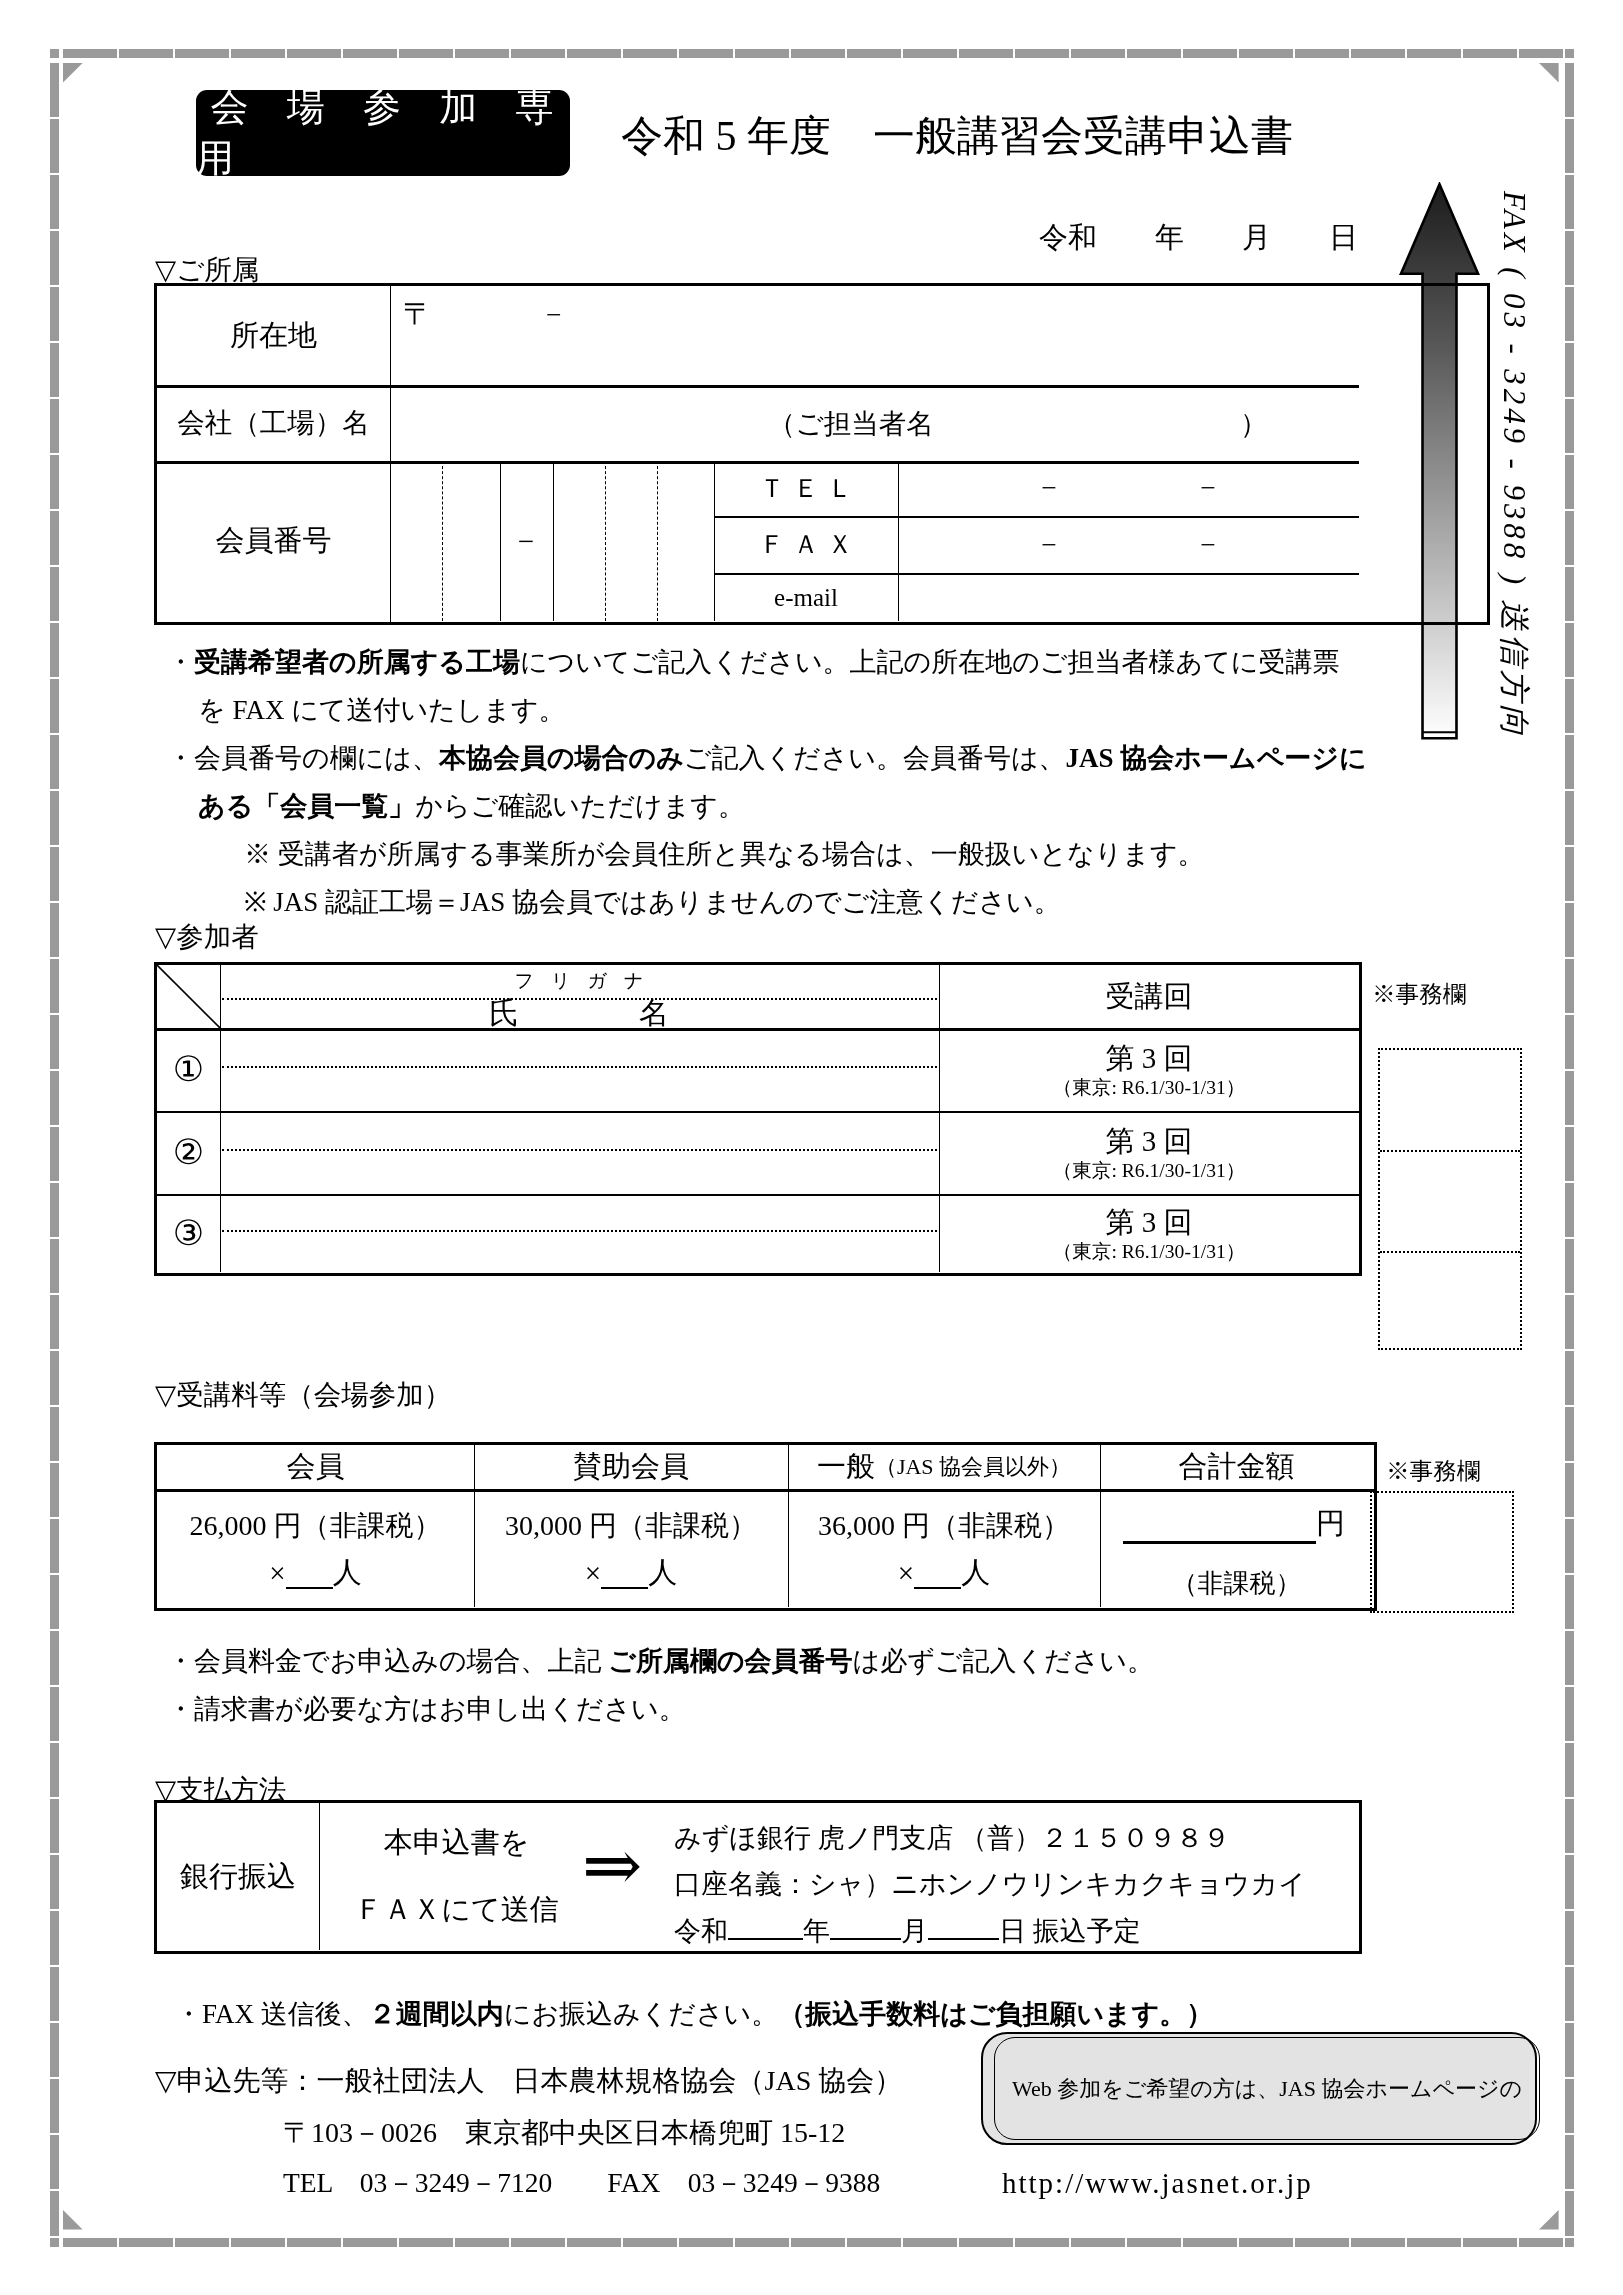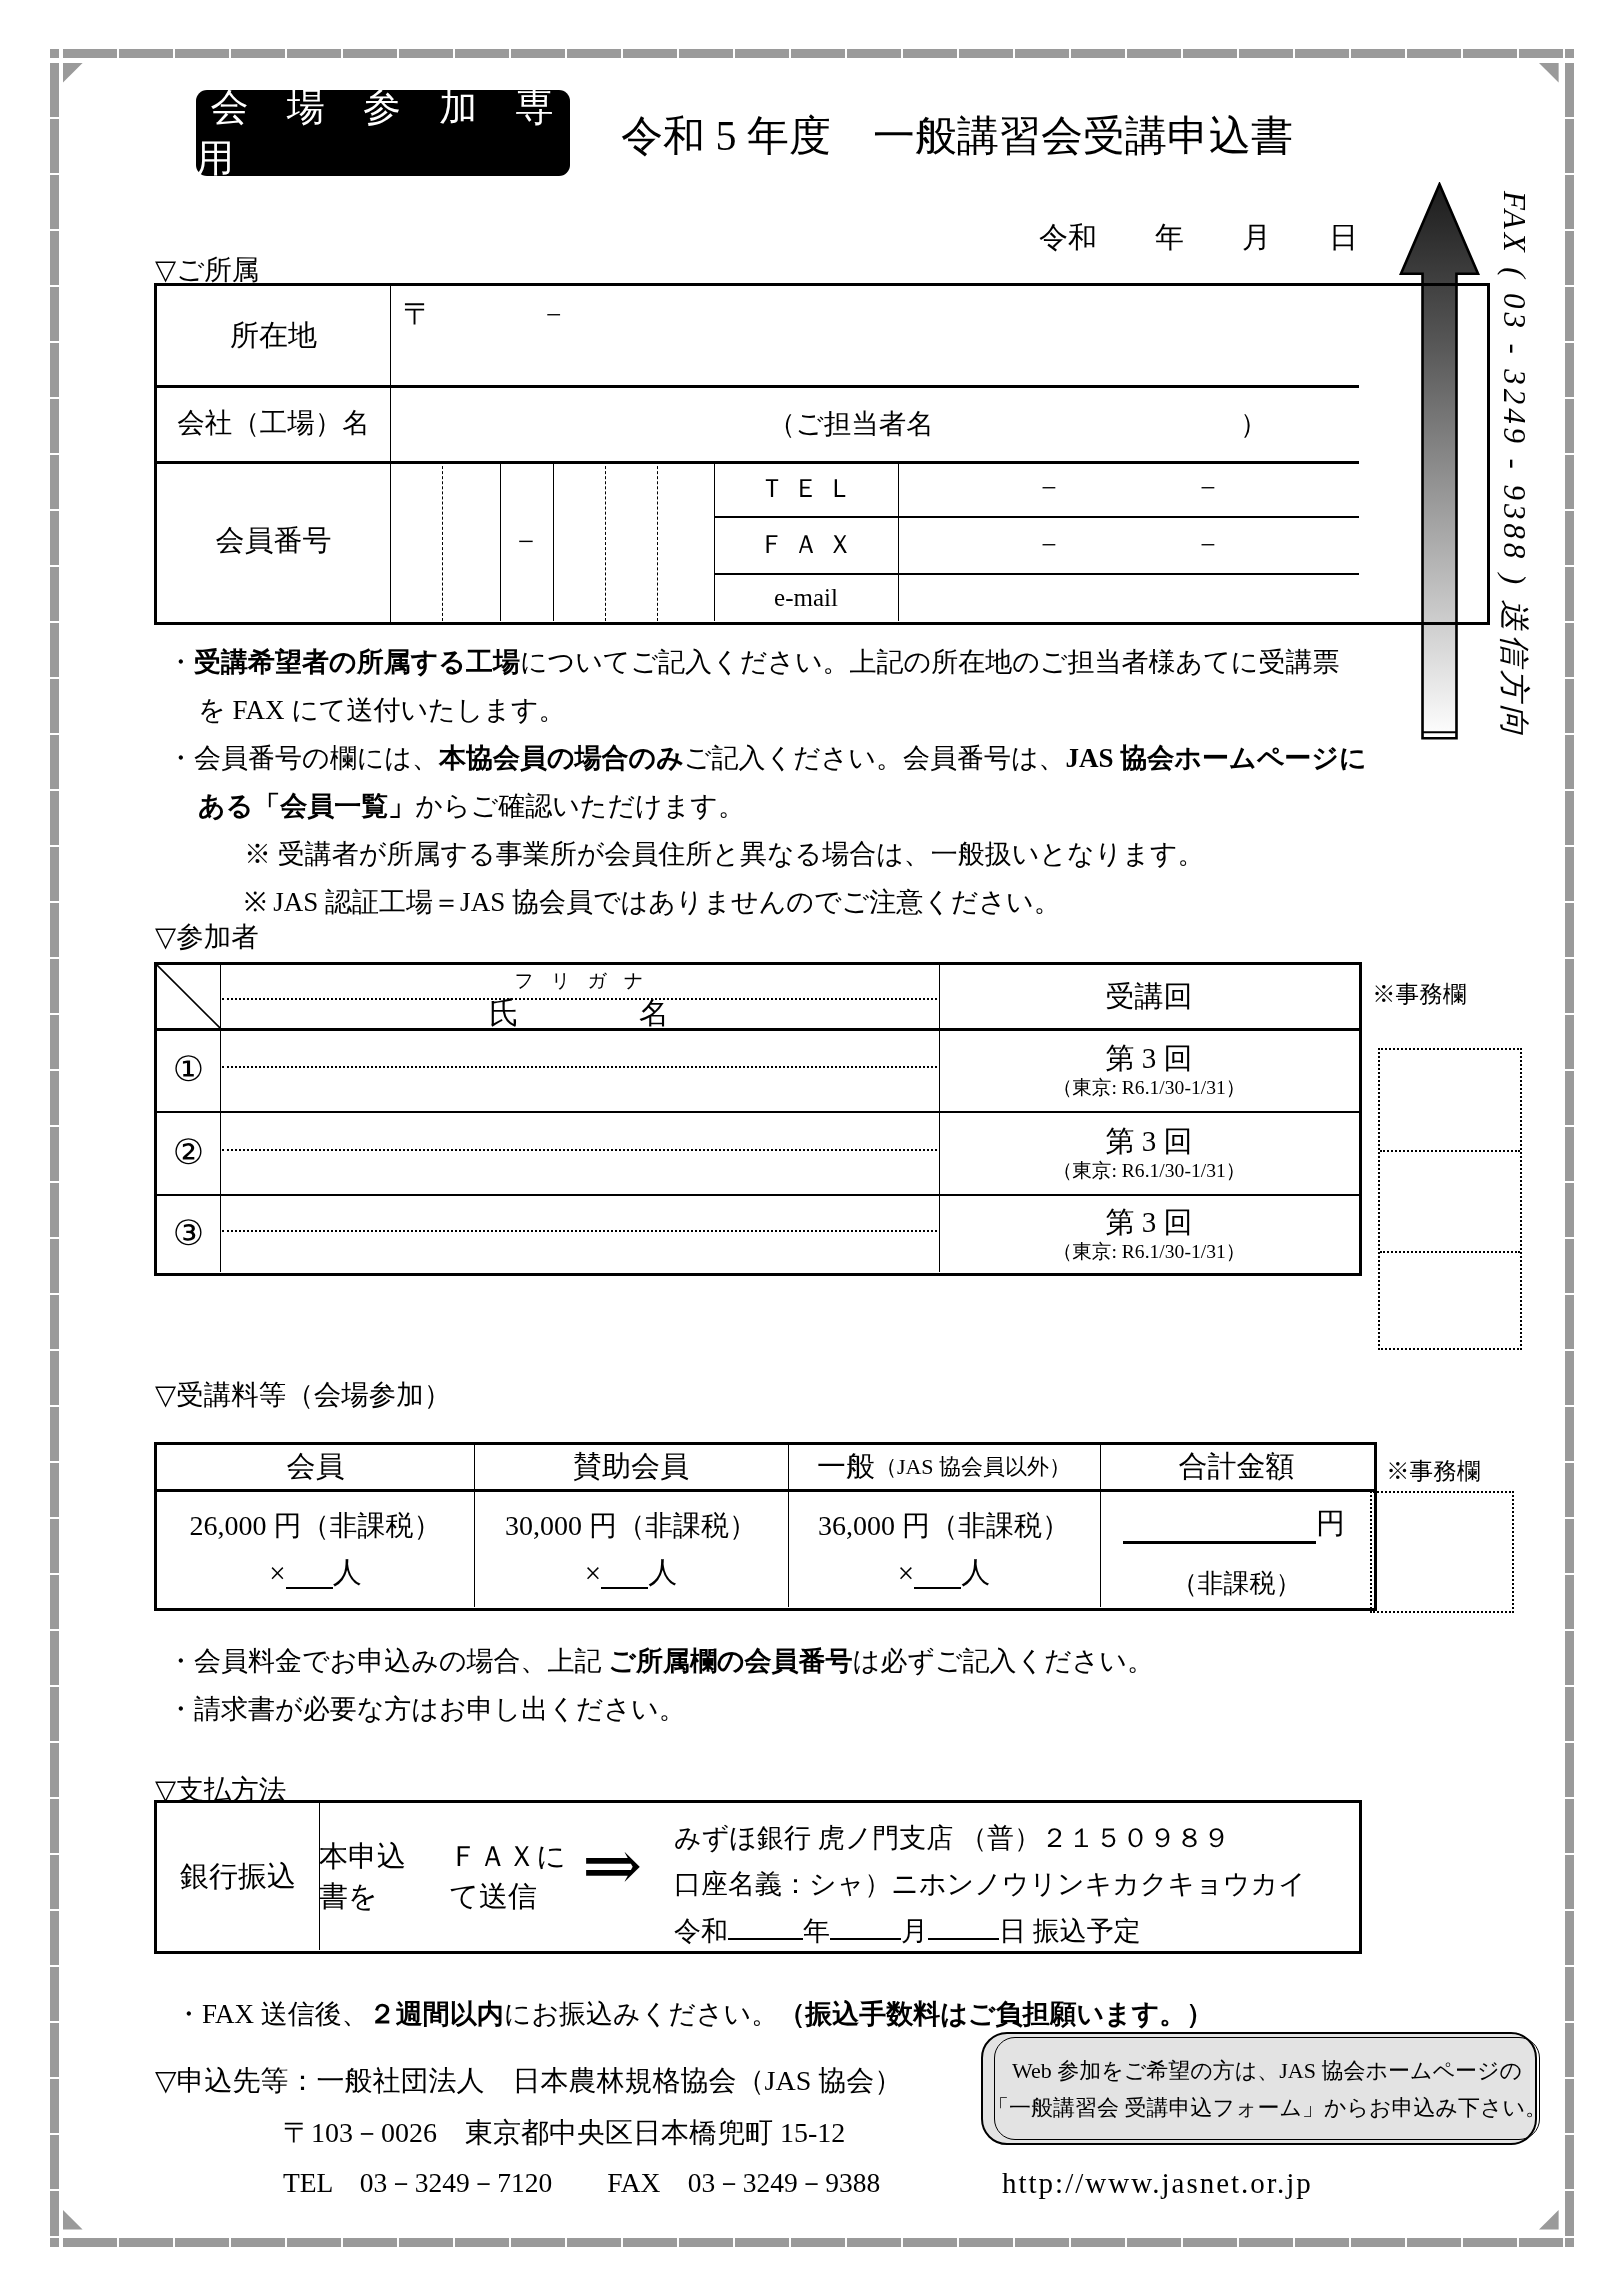--- a/index.html
+++ b/index.html
@@ -213,21 +213,21 @@
 
   <div class="abs" style="left:167px;top:1637px;width:1243px;">
     <div class="nline"><span>・会員料金でお申込みの場合、上記 </span><b>ご所属欄の会員番号</b><span>は必ずご記入ください。</span></div>
     <div class="nline"><span>・請求書が必要な方はお申し出ください。</span></div>
   </div>
 
   <div class="sec" style="left:155px;top:1772px;">▽支払方法</div>
   <div class="tbl" style="left:154px;top:1800px;width:1208px;height:154px;">
     <div class="vline" style="left:162px;top:0;height:147px;"></div>
     <div class="abs flexc" style="left:0;top:0;width:162px;height:147px;font-size:29px;">銀行振込</div>
-    <div class="abs" style="left:162px;top:0;width:275px;height:147px;display:flex;flex-direction:row;align-items:center;justify-content:center;gap:27px;font-size:29px;">
+    <div class="abs" style="left:162px;top:0;width:275px;height:147px;display:flex;flex-direction:column;align-items:center;justify-content:center;gap:27px;font-size:29px;">
       <span>本申込書を</span>
       <span>ＦＡＸにて送信</span>
     </div>
     <div class="abs" style="left:425px;top:19.6px;font-size:72px;">⇒</div>
     <div class="abs" style="left:517px;top:11.8px;width:680px;font-size:27px;line-height:46px;white-space:nowrap;">
       <div>みずほ銀行 虎ノ門支店 （普）２１５０９８９</div>
       <div>口座名義：シャ）ニホンノウリンキカクキョウカイ</div>
       <div>
         <span>令和</span><span class="blank" style="width:75px;height:31px;"></span><span>年</span><span class="blank" style="width:71px;height:31px;"></span><span>月</span><span class="blank" style="width:71px;height:31px;"></span><span>日 振込予定</span>
       </div>
@@ -237,19 +237,18 @@
     <span>・FAX 送信後、</span><b>２週間以内</b><span>にお振込みください。</span><b>（振込手数料はご負担願います。）</b>
   </div>
 
   <div class="abs" style="left:155px;top:2062px;font-size:28px;white-space:nowrap;">▽申込先等：一般社団法人　日本農林規格協会（JAS 協会）</div>
   <div class="abs" style="left:283px;top:2114px;font-size:28px;white-space:nowrap;">〒103－0026　東京都中央区日本橋兜町 15-12</div>
   <div class="abs" style="left:283px;top:2165px;font-size:27.5px;white-space:nowrap;">TEL　03－3249－7120　　FAX　03－3249－9388</div>
 
   <div class="webbox" style="left:981px;top:2032px;width:556px;height:113px;">
     <div class="webbox-in">
       <span>Web 参加をご希望の方は、JAS 協会ホームページの</span>
-      <span>「一般講習会 受講申込フォーム」からお申込み下さい。</span>
     </div>
   </div>
   <div class="abs" style="left:1002px;top:2167px;font-size:29px;letter-spacing:2px;white-space:nowrap;">http://www.jasnet.or.jp</div>
 
 </div>
 
 
 </body></html>

